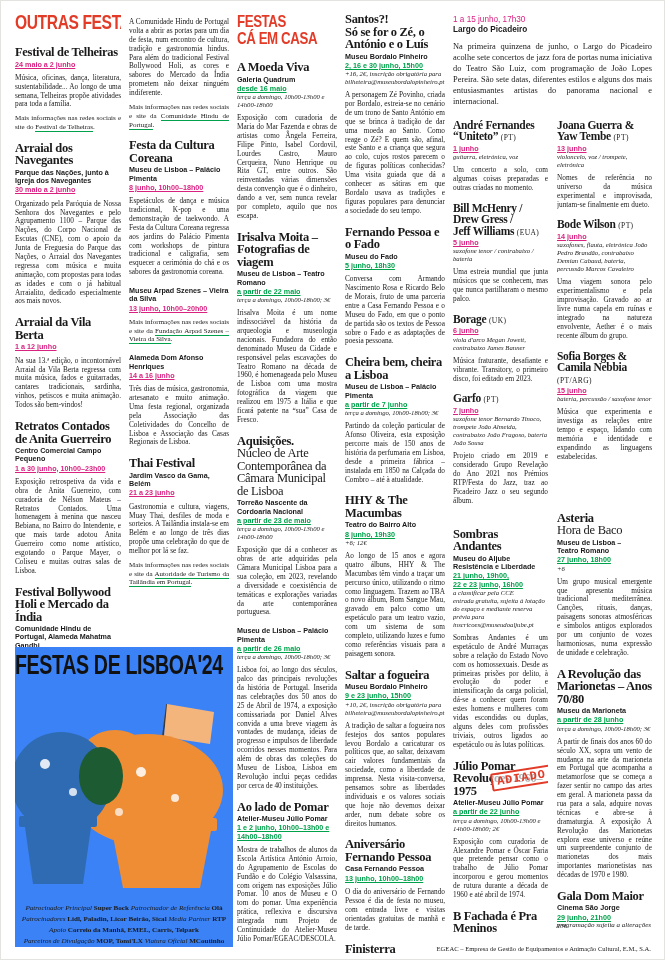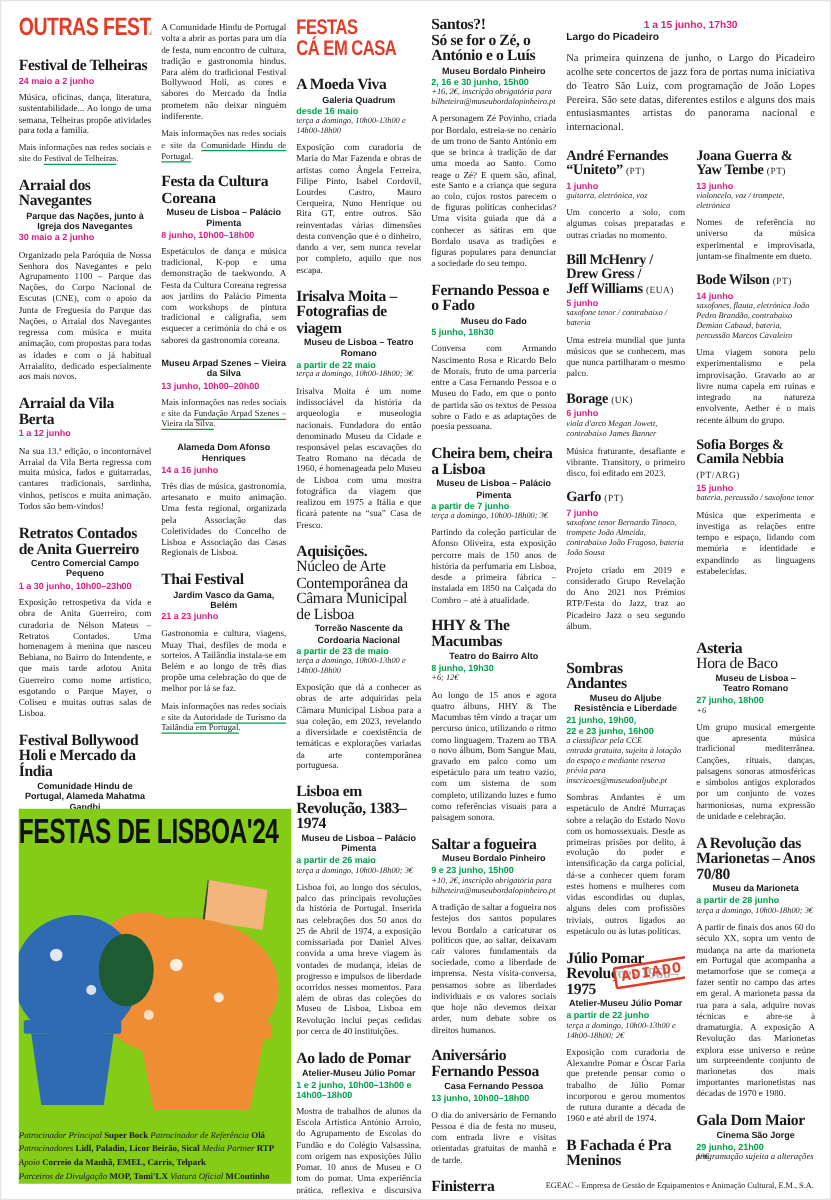--- a/index.html
+++ b/index.html
@@ -23,58 +23,58 @@
   .event{margin-bottom:10px;}
   .event.gap{margin-top:50px;}
   .event.gap-sm{margin-top:22px;}
   .ev-title{
     margin:0 0 2px 0;font-family:"Liberation Serif",serif;font-weight:bold;
     font-size:12.5px;line-height:1.0;letter-spacing:-0.3px;white-space:pre-line;position:relative;
   }
   .jazz-ev .ev-title{font-size:11.5px;}
   .ev-title .sub{font-weight:normal;display:block;}
   .ev-title .country{font-weight:normal;font-size:7.5px;letter-spacing:0.4px;}
-  .venue{font-family:"Liberation Sans",sans-serif;font-weight:bold;font-size:7.2px;line-height:1.15;white-space:pre-line;margin-top:1px;text-align:center;}
-  .dates{font-family:"Liberation Sans",sans-serif;font-weight:bold;font-size:7.2px;line-height:1.15;white-space:pre-line;margin-top:1px;}
+  .venue{font-family:"Liberation Sans",sans-serif;font-weight:bold;font-size:7.2px;line-height:1.15;white-space:pre-line;margin-top:1px;}
+  .dates{font-family:"Liberation Sans",sans-serif;font-weight:bold;font-size:7.2px;line-height:1.15;white-space:pre-line;margin-top:1px;text-decoration:underline;}
   .dates.pink{color:var(--pink);} .dates.green{color:var(--green);}
   .meta{font-style:italic;font-size:6.7px;line-height:1.2;color:#222;}
   .body{margin:5px 0 0 0;font-size:7.3px;line-height:1.22;text-align:justify;}
   .more{margin:5px 0 0 0;font-size:7.0px;line-height:1.25;text-align:justify;}
   .lnk{border-bottom:1.2px solid var(--green);cursor:pointer;}
 
   .stamp{
     position:absolute;right:-4px;top:9px;transform:rotate(-9deg);
     font-family:"Liberation Mono",monospace;font-weight:bold;font-size:12px;
     color:var(--red);border:2px solid var(--red);border-radius:2px;padding:1px 4px;
     letter-spacing:1px;background:rgba(255,255,255,0.65);white-space:nowrap;
   }
 
   
   .jazz-title{
     margin:0;font-family:"Liberation Serif",serif;font-weight:bold;font-size:28px;
     line-height:1.0;letter-spacing:-0.8px;
   }
-  .jazz-dates{font-family:"Liberation Sans",sans-serif;font-weight:bold;font-size:8.2px;color:var(--pink);margin-top:2px;text-align:center;}
+  .jazz-dates{font-family:"Liberation Sans",sans-serif;font-weight:normal;font-size:8.2px;color:var(--pink);margin-top:2px;}
   .jazz-venue{font-family:"Liberation Sans",sans-serif;font-weight:bold;font-size:8.2px;margin-top:1px;}
   .jazz-intro{margin:8px 0 12px 0;font-size:8.4px;line-height:1.3;text-align:justify;}
   .jazz-cols{display:flex;gap:9px;}
   .jazz-sub{flex:1;min-width:0;overflow:hidden;}
 
   
   .lisboa{
-    position:absolute;left:14px;top:646px;width:218px;height:300px;background:#84cc16;
+    position:absolute;left:14px;top:646px;width:218px;height:300px;background:#3b82f6;
     z-index:5;display:flex;flex-direction:column;
   }
   .lisboa-title{
     margin:2px 0 0 0;font-family:"Liberation Sans",sans-serif;font-weight:bold;
     font-size:28px;letter-spacing:-0.5px;transform:scaleX(0.70);transform-origin:left top;
     white-space:nowrap;color:#111;
   }
   .illus{flex:1;width:100%;margin-top:2px;}
-  .sponsors{font-size:7.1px;line-height:1.55;margin-top:2px;}
+  .sponsors{text-align:center;font-size:7.1px;line-height:1.55;margin-top:2px;}
   .sp-i{font-style:italic;}
   .sp-b{font-weight:bold;}
 
   .page-foot{position:absolute;right:13px;bottom:7px;text-align:right;z-index:6;}
   .foot-note{font-style:italic;font-size:7px;margin-bottom:16px;}
   .foot-co{font-size:6.6px;white-space:nowrap;}
 </style>
 </head>
 <body>
 
@@ -162,21 +162,20 @@
           <p class="body">Irisalva Moita é um nome indissociável da história da arqueologia e museologia nacionais. Fundadora do então denominado Museu da Cidade e responsável pelas escavações do Teatro Romano na década de 1960, é homenageada pelo Museu de Lisboa com uma mostra fotográfica da viagem que realizou em 1975 a Itália e que ficará patente na “sua” Casa de Fresco.</p>
         </article>
         <article class="event">
           <h3 class="ev-title"><span>Aquisições.</span><span class="sub">Núcleo de Arte Contemporânea da Câmara Municipal de Lisboa</span></h3>
           <div class="venue">Torreão Nascente da Cordoaria Nacional</div>
           <div class="dates green">a partir de 23 de maio</div>
           <div class="meta">terça a domingo, 10h00-13h00 e 14h00-18h00</div>
           <p class="body">Exposição que dá a conhecer as obras de arte adquiridas pela Câmara Municipal Lisboa para a sua coleção, em 2023, revelando a diversidade e coexistência de temáticas e explorações variadas da arte contemporânea portuguesa.</p>
         </article>
         <article class="event">
-          <h3 class="ev-title"><span>Lisboa em Revolução, 1383–1974</span></h3>
           <div class="venue">Museu de Lisboa – Palácio Pimenta</div>
           <div class="dates green">a partir de 26 maio</div>
           <div class="meta">terça a domingo, 10h00-18h00; 3€</div>
           <p class="body">Lisboa foi, ao longo dos séculos, palco das principais revoluções da história de Portugal. Inserida nas celebrações dos 50 anos do 25 de Abril de 1974, a exposição comissariada por Daniel Alves convida a uma breve viagem às vontades de mudança, ideias de progresso e impulsos de liberdade ocorridos nesses momentos. Para além de obras das coleções do Museu de Lisboa, Lisboa em Revolução inclui peças cedidas por cerca de 40 instituições.</p>
         </article>
         <article class="event">
           <h3 class="ev-title"><span>Ao lado de Pomar</span></h3>
           <div class="venue">Atelier-Museu Júlio Pomar</div>
           <div class="dates green">1 e 2 junho, 10h00–13h00 e 14h00–18h00</div>
           <p class="body">Mostra de trabalhos de alunos da Escola Artística António Arroio, do Agrupamento de Escolas do Fundão e do Colégio Valsassina, com origem nas exposições Júlio Pomar. 10 anos de Museu e O tom do pomar. Uma experiência prática, reflexiva e discursiva integrada num Projeto de Continuidade do Atelier-Museu Júlio Pomar/EGEAC/DESCOLA.</p>

